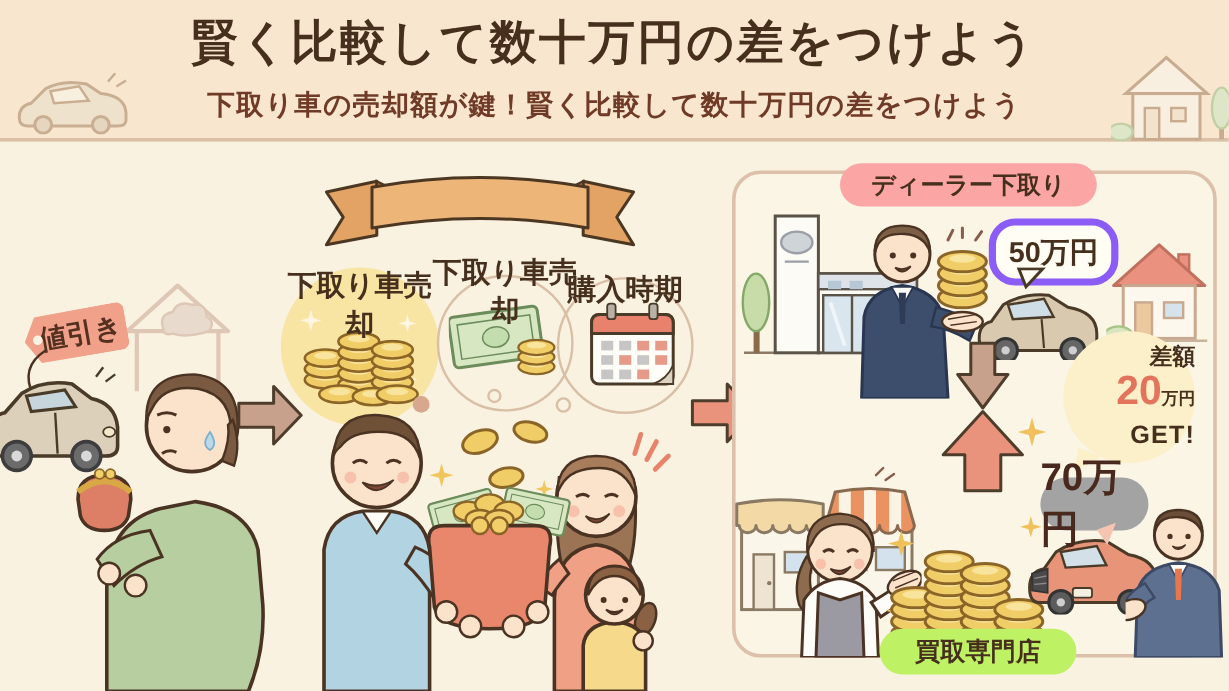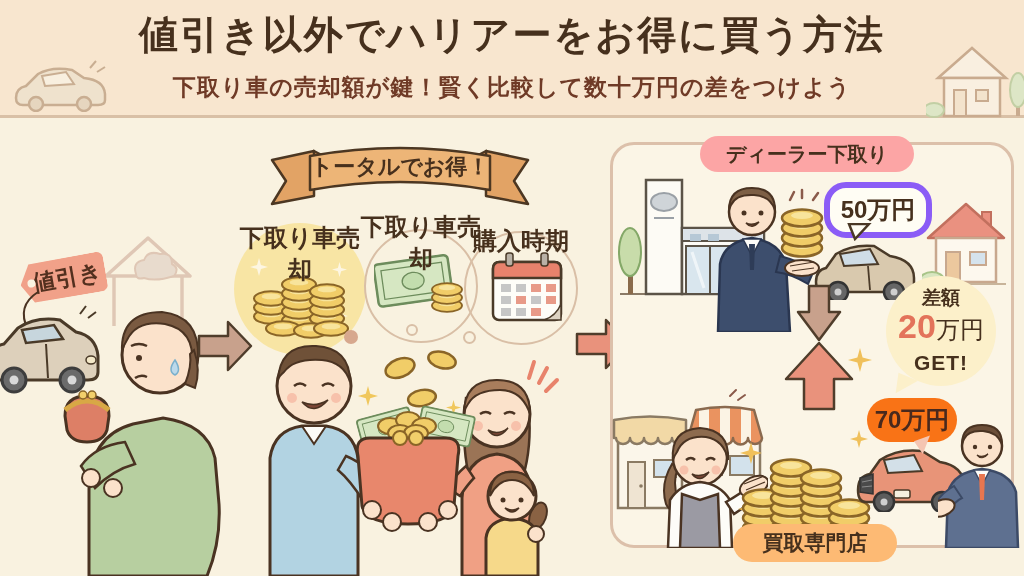--- a/index.html
+++ b/index.html
@@ -22,31 +22,31 @@
   .fl1{left:234px;top:222px;width:132px;}
   .fl2{left:358px;top:211px;width:126px;}
   .fl3{left:460px;top:214px;width:122px;margin-top:11px;}
   .dot{border-radius:50%;box-sizing:border-box;}
   .d1{left:344px;top:330px;width:14px;height:14px;background:#d7a88e;}
   .d2{left:406px;top:324px;width:12px;height:12px;border:2px solid #d9bfa6;}
   .d3{left:463px;top:331px;width:13px;height:13px;border:2px solid #d9bfa6;}
   .panel{left:610px;top:142px;width:404px;height:406px;border:3px solid #dcc0aa;border-radius:24px;background:#fbf5e6;box-sizing:border-box;}
   .pill{display:flex;align-items:center;justify-content:center;font-weight:bold;color:#46301d;z-index:3;}
   .dealer-pill{left:700px;top:136px;width:214px;height:36px;background:#fca5a5;border-radius:18px;font-size:20px;}
-  .shop-pill{left:733px;top:524px;width:164px;height:38px;background:#fdba74;border-radius:19px;font-size:21px;}
+  .shop-pill{left:733px;top:524px;width:164px;height:38px;background:#bef264;border-radius:19px;font-size:21px;}
   .price-bubble{display:flex;align-items:center;justify-content:center;font-weight:bold;z-index:2;}
   .b50{left:824px;top:182px;width:96px;height:44px;background:#fffdf4;border:6px solid #8b5cf6;border-radius:22px;font-size:24px;color:#46301d;}
-  .b70{left:867px;top:398px;width:90px;height:44px;background:#f97316;border-radius:22px;font-size:24px;color:#49291d;}
+  .b70{left:867px;top:398px;width:90px;height:44px;background:#a3a3a3;border-radius:22px;font-size:32px;color:#49291d;}
   .b70-tail{left:916px;top:438px;width:0;height:0;border-top:15px solid #f5c5b2;border-left:4px solid transparent;border-right:13px solid transparent;transform:rotate(-20deg);z-index:2;}
   .diff{left:886px;top:276px;width:110px;height:110px;background:#fcf0ca;border-radius:50%;
-        display:flex;flex-direction:column;align-items:center;justify-content:center;z-index:2;}
+        display:flex;flex-direction:column;align-items:flex-end;justify-content:center;z-index:2;}
   .diff .l1{font-size:19px;font-weight:bold;color:#46301d;line-height:20px;}
   .diff .l2{line-height:36px;white-space:nowrap;}
   .diff .amt{font-size:34px;color:#e3735a;font-weight:bold;}
-  .diff .unit{font-size:24px;color:#46301d;font-weight:normal;}
+  .diff .unit{font-size:14px;color:#46301d;font-weight:bold;}
   .diff .l3{font-size:21px;font-weight:bold;color:#46301d;line-height:23px;letter-spacing:1px;}
   .diff-tail{left:894px;top:376px;width:0;height:0;border-top:20px solid #fcf0ca;border-left:5px solid transparent;border-right:16px solid transparent;transform:rotate(22deg);z-index:1;}
 </style>
 </head>
 <body>
 
 <div class="stage">
 
   <svg width="0" height="0" style="position:absolute">
     <defs>
@@ -78,21 +78,21 @@
   </svg>
   <svg class="abs" style="left:926px;top:42px" width="100" height="76" viewBox="0 0 100 76">
     <polygon points="12,36 46,6 80,36" fill="#f9efe0" stroke="#c9ab8f" stroke-width="2.5"></polygon>
     <rect x="18" y="36" width="56" height="38" fill="#f9efe0" stroke="#c9ab8f" stroke-width="2.5"></rect>
     <rect x="28" y="48" width="12" height="26" fill="#f3e3cc" stroke="#c9ab8f" stroke-width="2"></rect>
     <rect x="50" y="48" width="12" height="11" fill="#f3e3cc" stroke="#c9ab8f" stroke-width="2"></rect>
     <ellipse cx="8" cy="68" rx="10" ry="7" fill="#dde6c6" stroke="#c2cfa4" stroke-width="2"></ellipse>
     <rect x="90" y="62" width="4" height="12" fill="#c9ab8f"></rect>
     <ellipse cx="92" cy="48" rx="8" ry="17" fill="#dde6c6" stroke="#c2cfa4" stroke-width="2"></ellipse>
   </svg>
-  <div class="abs main-title">値引き以外でハリアーをお得に買う方法</div>
+  <div class="abs main-title">賢く比較して数十万円の差をつけよう</div>
   <div class="abs sub-title">下取り車の売却額が鍵！賢く比較して数十万円の差をつけよう</div>
 
   <svg class="abs" style="left:96px;top:228px;opacity:.9" width="104" height="104" viewBox="0 0 104 104">
     <polygon points="10,48 52,10 94,48" fill="none" stroke="#ddc3b1" stroke-width="3.5" stroke-linejoin="round"></polygon>
     <path d="M18,48 L18,98 M86,48 L86,98" stroke="#ddc3b1" stroke-width="3.5"></path>
     <path d="M40,46 Q36,34 48,32 Q52,22 64,26 Q76,24 76,36 Q84,40 78,48 Q60,54 48,50 Q40,52 40,46 Z" fill="#e7d9cb" stroke="#ddc3b1" stroke-width="2"></path>
   </svg>
   <div class="abs tag">
     <span>値引き</span>
     <span class="tag-hole"></span>
@@ -132,21 +132,20 @@
       <use href="#arrow-right" fill="#c8a18c"></use>
     </svg>
 
   <svg class="abs" style="left:268px;top:136px" width="264" height="70" viewBox="0 0 264 70">
     <polygon points="4,24 46,15 46,60 4,68 18,45" fill="#e2a365" stroke="#4c3722" stroke-width="2.5" stroke-linejoin="round"></polygon>
     <polygon points="260,24 218,15 218,60 260,68 246,45" fill="#e2a365" stroke="#4c3722" stroke-width="2.5" stroke-linejoin="round"></polygon>
     <polygon points="46,15 58,21 46,29" fill="#b97f49" stroke="#4c3722" stroke-width="2"></polygon>
     <polygon points="218,15 206,21 218,29" fill="#b97f49" stroke="#4c3722" stroke-width="2"></polygon>
     <path d="M42,20 Q132,4 222,20 L222,54 Q132,38 42,54 Z" fill="#edb577" stroke="#4c3722" stroke-width="2.5" stroke-linejoin="round"></path>
   </svg>
-  <div class="abs banner-label">トータルでお得！</div>
 
   <div class="abs fcirc f1"></div>
   <div class="abs fcirc f2"></div>
   <div class="abs fcirc f3"></div>
   <div class="abs flabel fl1">下取り車売却</div>
   <div class="abs flabel fl2">下取り車売却</div>
   <div class="abs flabel fl3">購入時期</div>
 
   <svg class="abs" style="left:248px;top:252px" width="104" height="92" viewBox="0 0 104 92">
     <use href="#sparkle" x="2" y="6" width="18" height="18" fill="#fdf6e2"></use>

